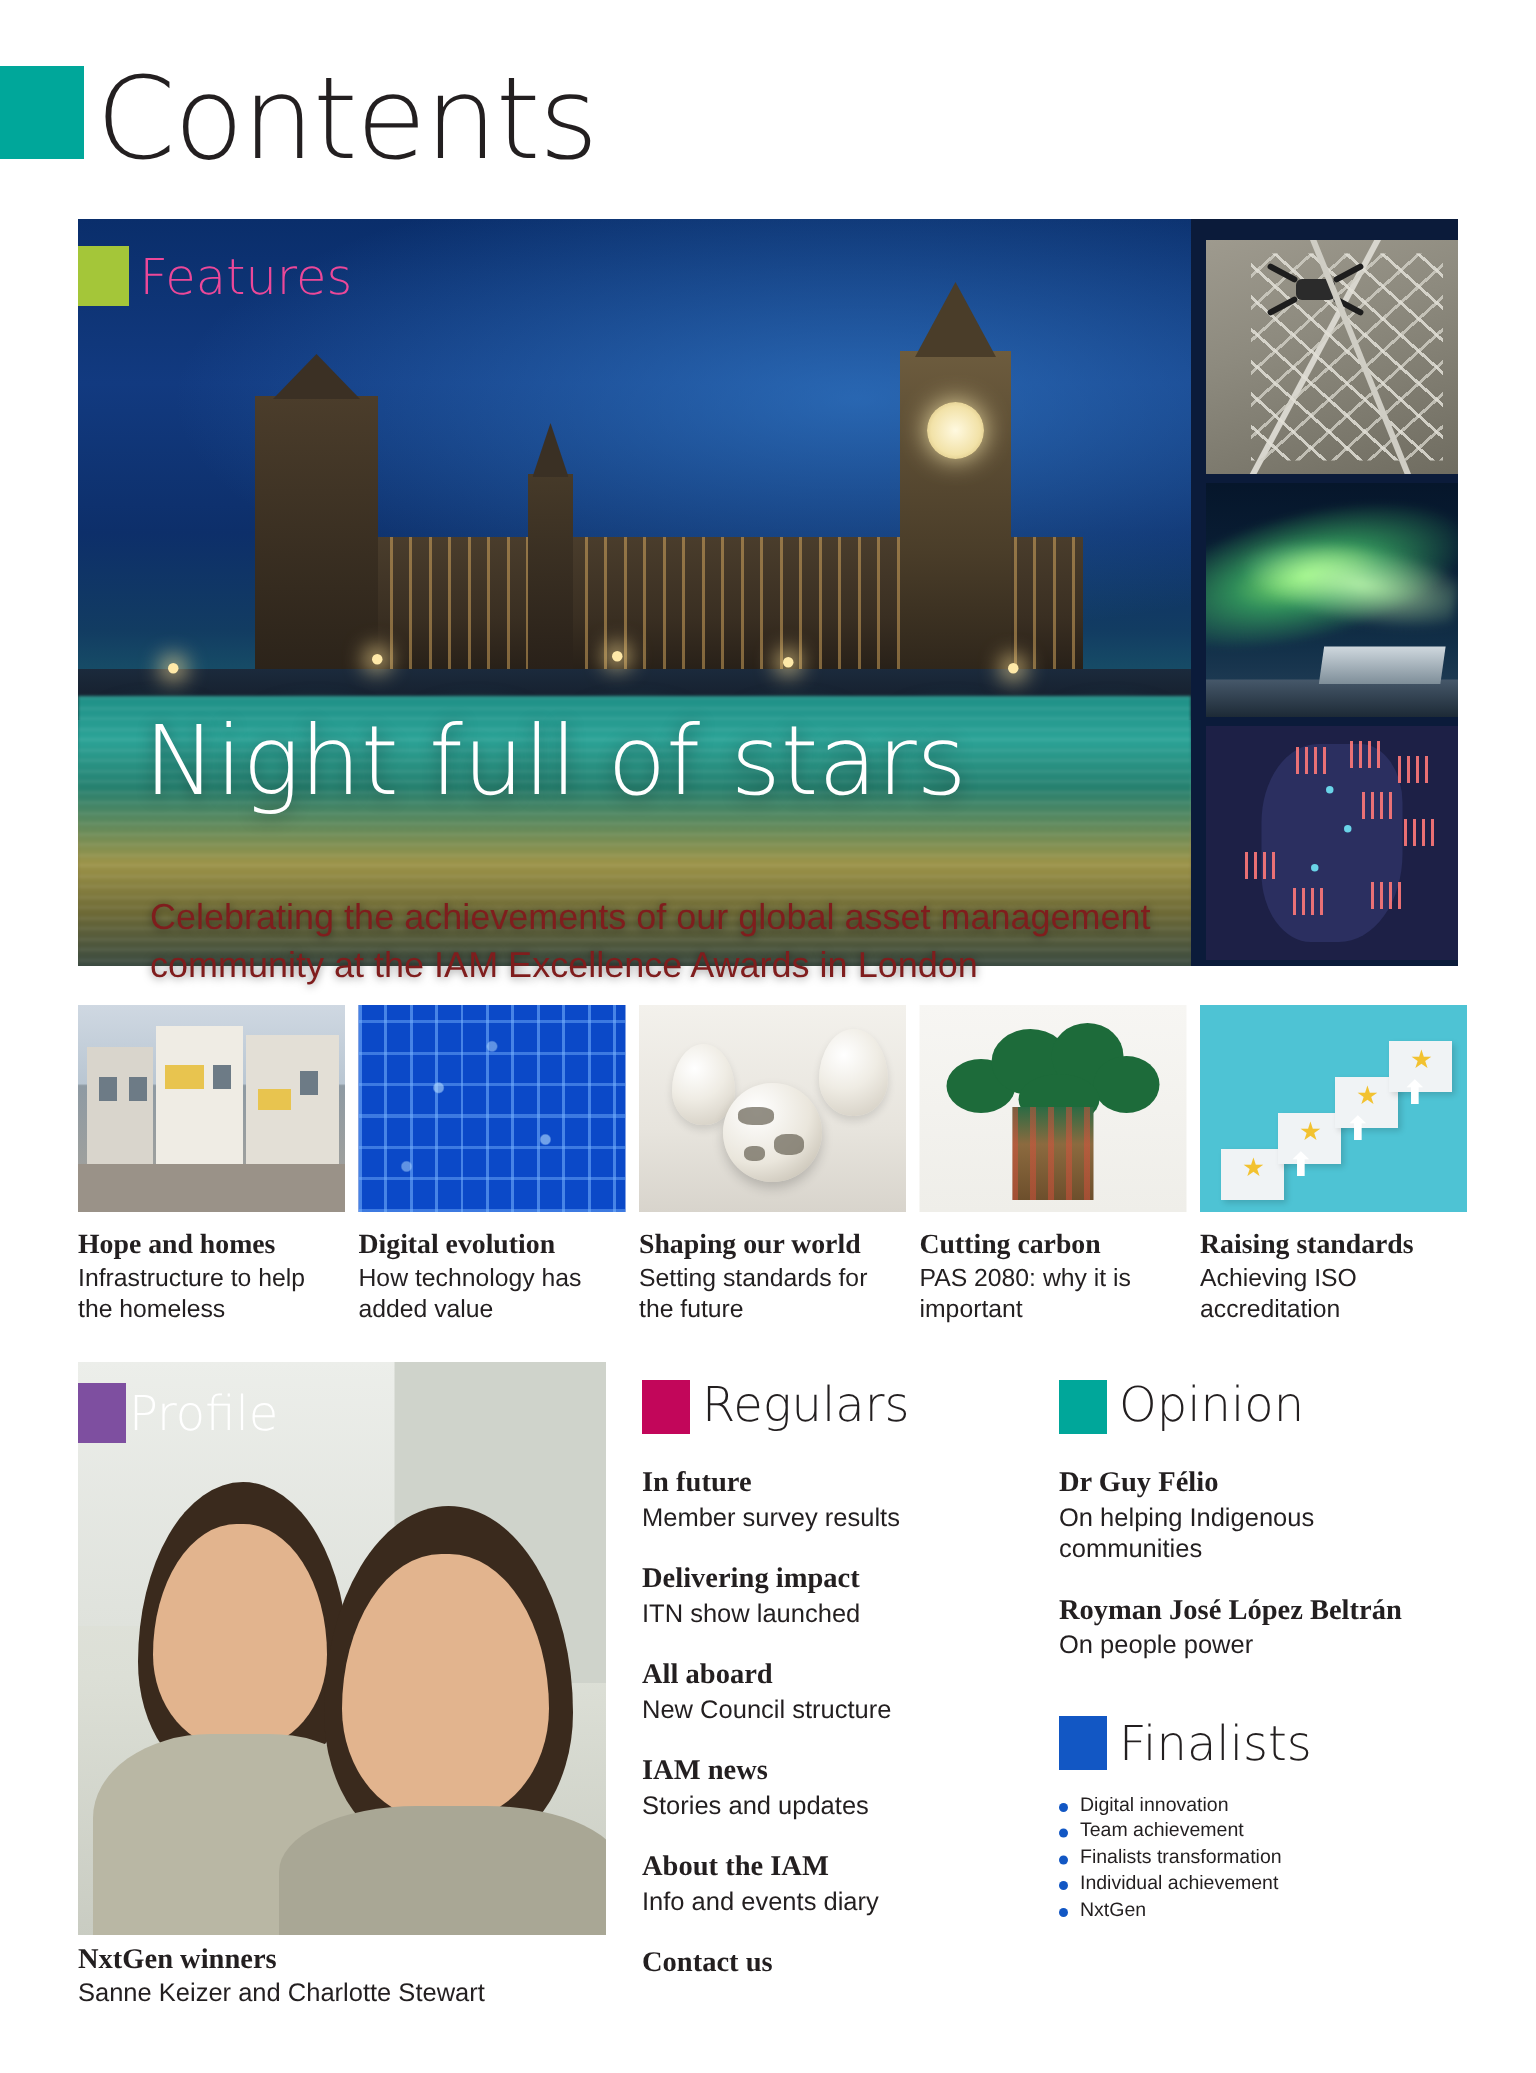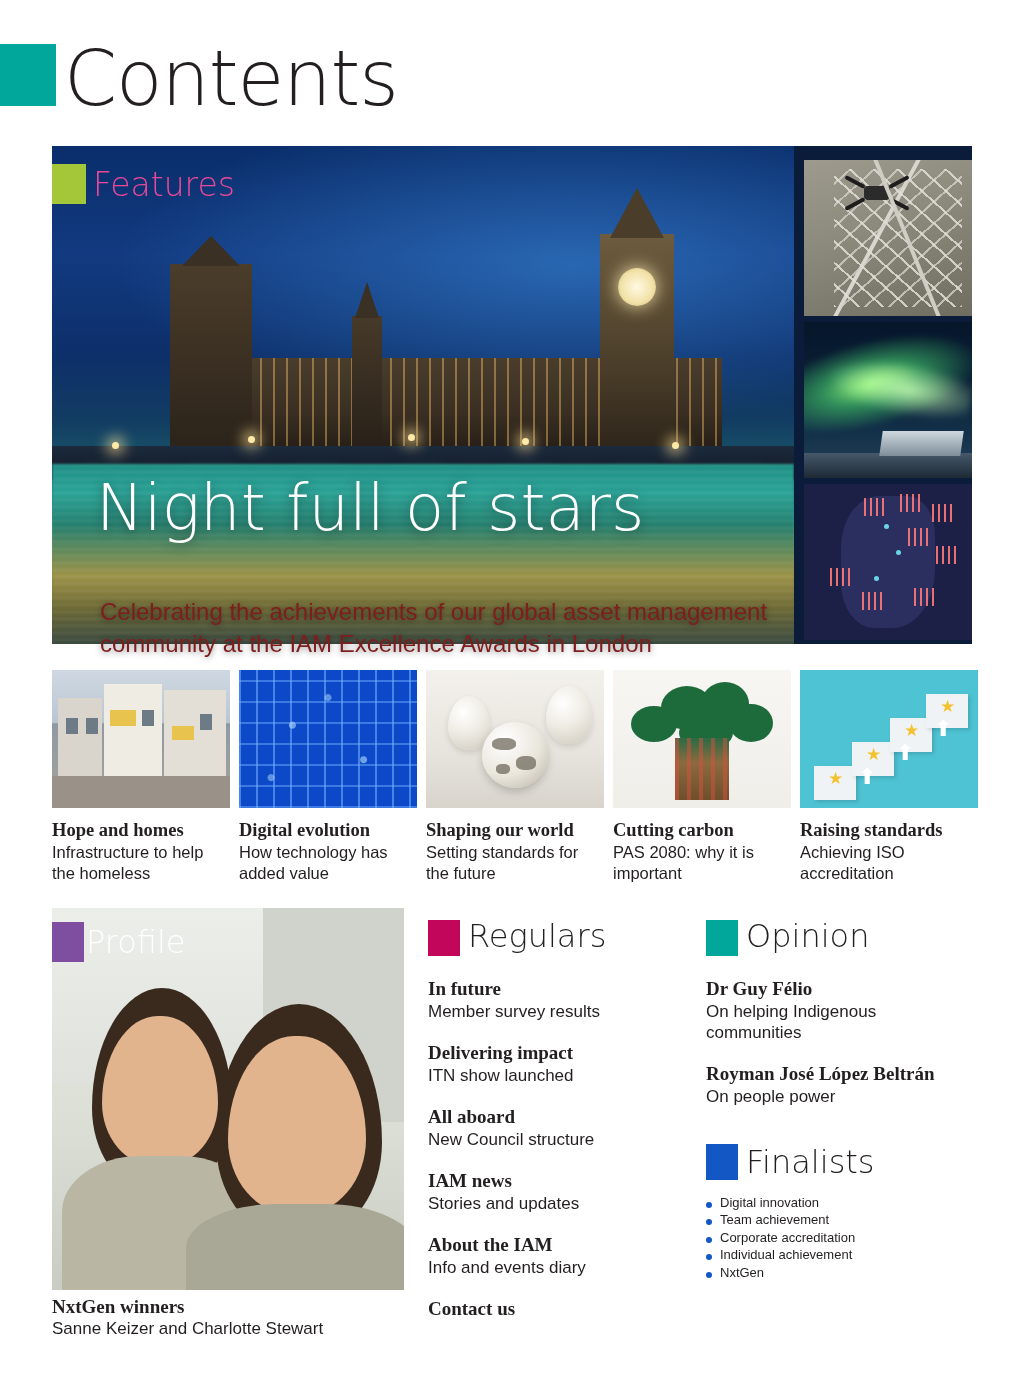--- a/index.html
+++ b/index.html
@@ -721,17 +721,17 @@
     <div class="s">On people power</div>
   </div>
 
   <div class="finalists-head">
     <div class="sw"></div>
     <div class="txt">Finalists</div>
   </div>
   <ul class="finalist-list">
     <li><span>Digital innovation</span></li>
     <li><span>Team achievement</span></li>
-    <li><span>Corporate accreditation</span></li>
+    <li><span>Finalists transformation</span></li>
     <li><span>Individual achievement</span></li>
     <li><span>NxtGen</span></li>
   </ul>
 </div>
 
 </body></html>

